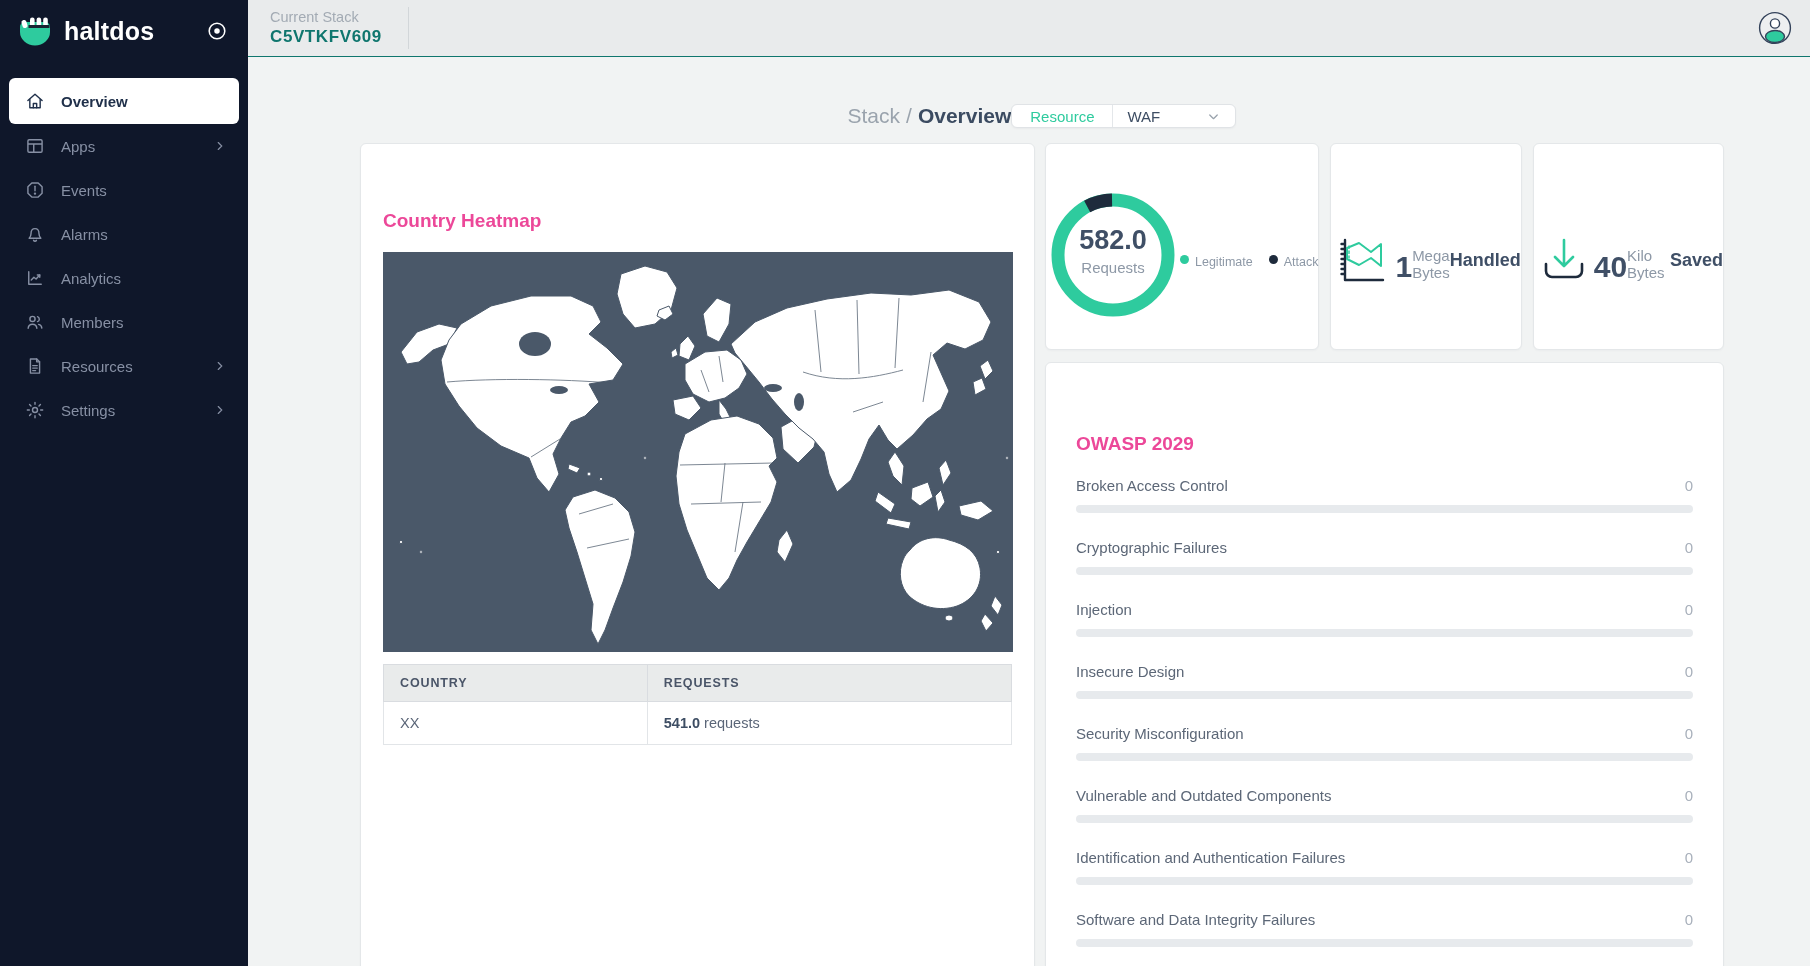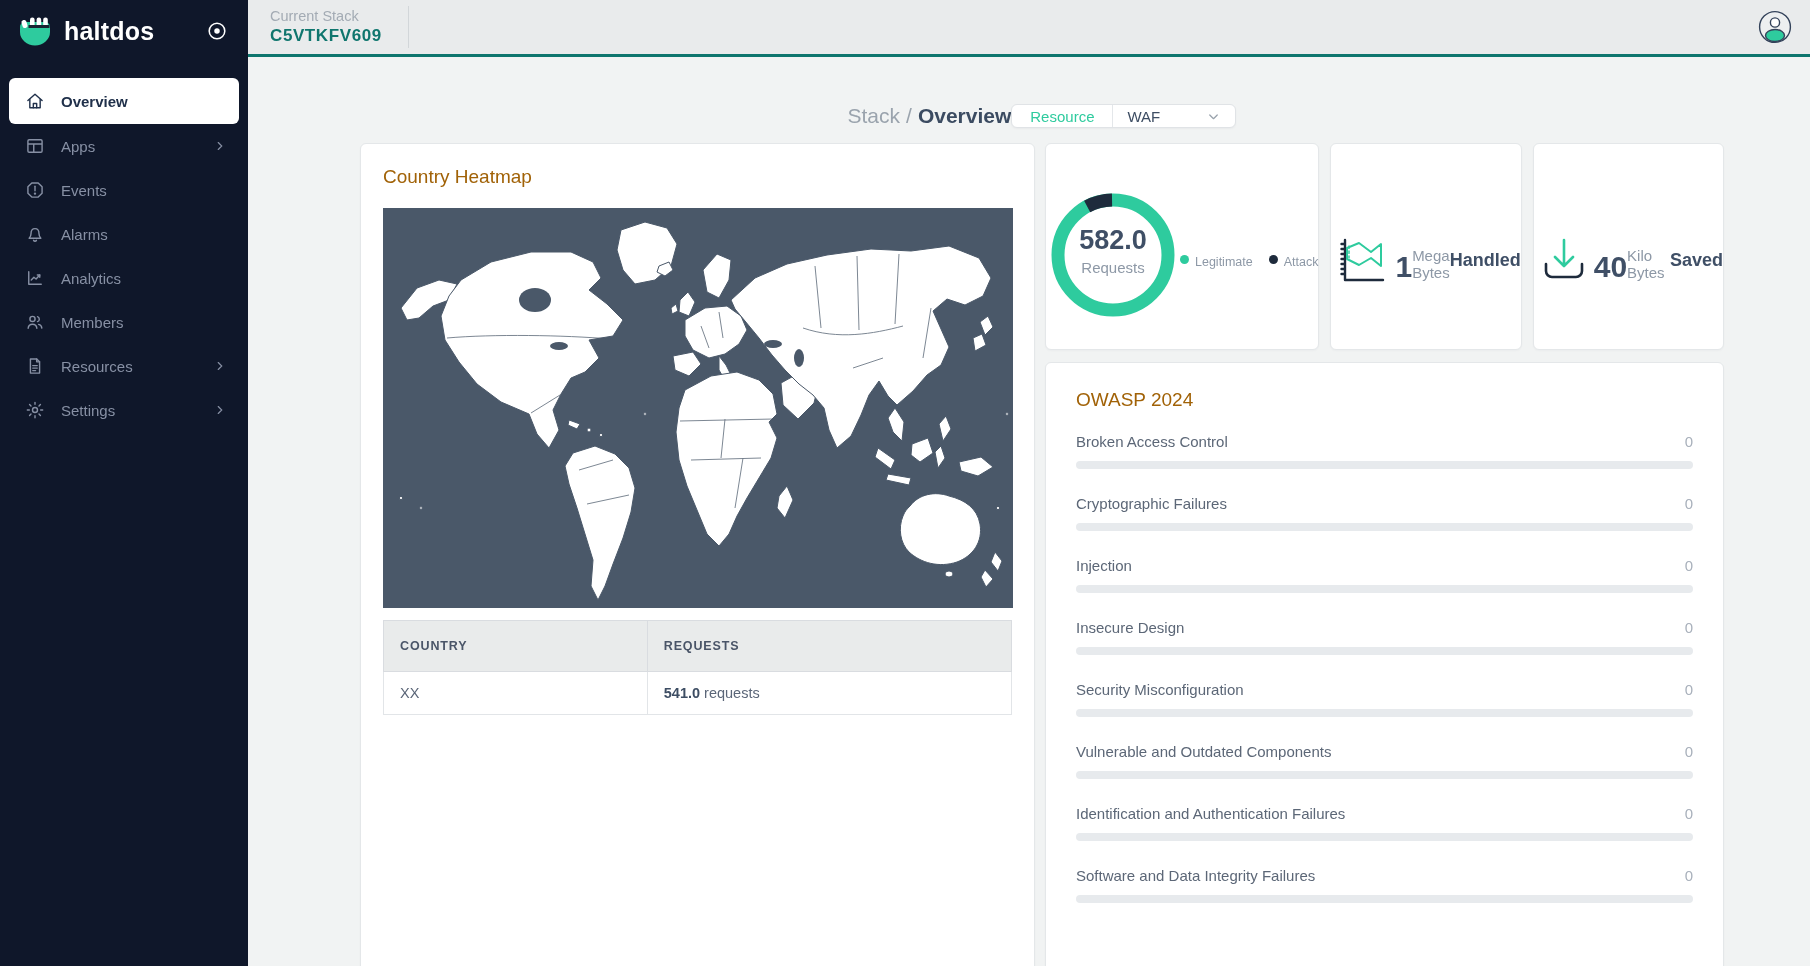--- a/index.html
+++ b/index.html
@@ -16,21 +16,21 @@
   .sb-target { margin-left:auto; display:flex; }
   .sb-menu { padding:16px 9px 0 9px; }
   .sb-item { height:44px; display:flex; align-items:center; padding-left:16px; border-radius:6px;
              color:#8790a4; font-size:15px; cursor:pointer; }
   .sb-item .sb-icon { width:20px; height:20px; margin-right:16px; flex:none; display:flex; }
   .sb-item.active { background:#ffffff; color:#20304a; font-weight:700; height:46px; }
   .sb-item .chev { margin-left:auto; margin-right:12px; display:flex; }
 
   
   .topbar { position:absolute; left:248px; right:0; top:0; height:57px; background:#e9ebec;
-            border-bottom:3px solid #0f766e; display:flex; align-items:center; }
+            border-bottom:1px solid #0f766e; display:flex; align-items:center; }
   .stack-block { margin-left:22px; padding-right:26px; height:42px; display:flex; flex-direction:column;
                  justify-content:center; border-right:1px solid #d2d6d9; }
   .stack-label { font-size:14.5px; color:#a3abb4; line-height:1.25; }
   .stack-value { font-size:17px; font-weight:700; color:#0f766e; letter-spacing:.6px; line-height:1.25; }
   .avatar { margin-left:auto; margin-right:18px; display:flex; cursor:pointer; }
 
   
   .content { position:absolute; left:248px; top:57px; right:0; bottom:0; padding:40px 86px 0 112px; overflow:hidden; }
   .page-head { display:flex; justify-content:center; align-items:center; margin-bottom:8px; height:38px; }
   .breadcrumb { font-size:21px; color:#9aa3ad; }
@@ -43,24 +43,24 @@
   .res-label { display:flex; align-items:center; padding:0 18px; color:#2ecb9e; font-size:15px;
                border-right:1px solid #e4e7ea; }
   .res-value { display:flex; align-items:center; padding:0 14px; width:122px; font-size:15px; color:#3d4d63; }
   .res-value .dd-chev { margin-left:auto; display:flex; }
 
   .grid { display:flex; gap:10px; align-items:flex-start; }
   .card { background:#fff; border:1px solid #e4e7e9; border-radius:6px; box-shadow:0 1px 2px rgba(20,30,50,.03); }
 
   
   .heatmap-card { width:675px; min-height:900px; padding:22px; flex:none; }
-  .card-title { font-size:19px; font-weight:400; color:#a16207; }
+  .card-title { font-size:19px; font-weight:700; color:#ec4899;margin-top:44px; }
   .map-wrap { margin-top:20px; width:630px; height:400px; }
   .geo-table { width:100%; border-collapse:collapse; margin-top:12px; }
-  .geo-table th { background:#e9ebeb; border:1px solid #d9dce0; text-align:left; padding:18px 16px;
+  .geo-table th { background:#e9ebeb; border:1px solid #d9dce0; text-align:left; padding:11px 16px;
                   font-size:12.5px; letter-spacing:.07em; color:#4a5568; font-weight:700; }
   .geo-table td { border:1px solid #e2e5e8; padding:13px 16px; font-size:14.5px; color:#5b6678; }
   .geo-table .col1 { width:42%; }
   .req-bold { font-weight:700; color:#3d4d63; }
 
   
   .right-col { flex:1; min-width:0; display:flex; flex-direction:column; }
   .stats-row { display:flex; gap:11px; }
   .stat-card { flex:1; height:207px; display:flex; flex-direction:row; align-items:center; }
 
@@ -420,21 +420,21 @@
               <path d="M30 8 V33 M21 25 l9 9 9-9" stroke="#2ecb9e" stroke-width="2.6"></path>
             </svg>
           </div>
           <div class="metric-value">40</div>
           <div class="metric-unit">Kilo Bytes</div>
           <div class="metric-caption">Saved</div>
         </section>
       </div>
 
       <section class="card owasp-card">
-        <h2 class="card-title">OWASP 2024</h2>
+        <h2 class="card-title">OWASP 2029</h2>
 
         <div class="owasp-row">
           <div class="owasp-line">
             <span class="owasp-label">Broken Access Control</span>
             <span class="owasp-value">0</span>
           </div>
           <div class="owasp-bar">
               <span class="owasp-fill" style="width: 0%;"></span>
             </div>
         </div>

